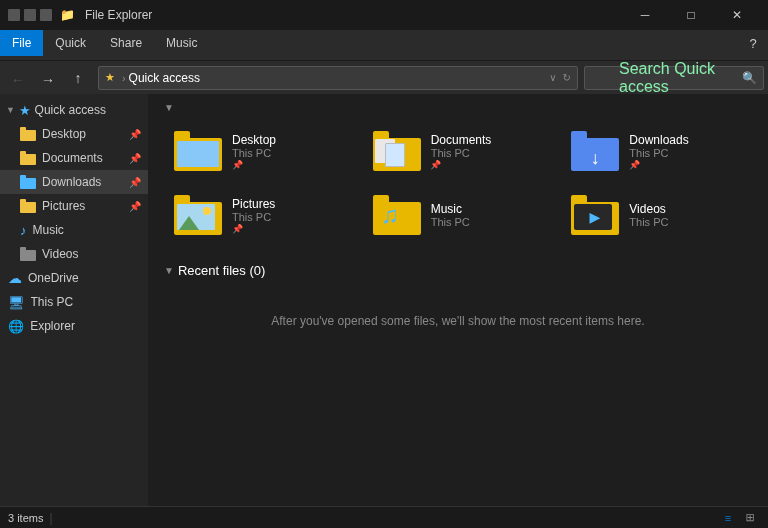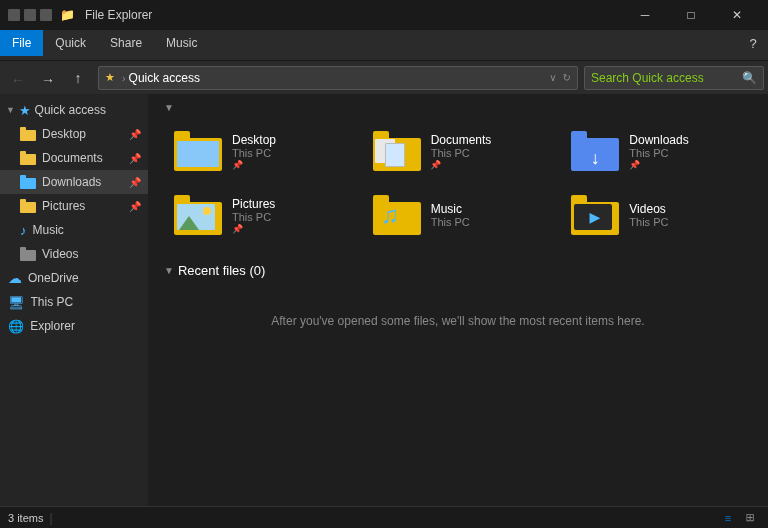--- a/index.html
+++ b/index.html
@@ -155,23 +155,24 @@
       height: 24px;
       background: #3a3a3a;
       border: 1px solid #555;
       border-radius: 2px;
       display: flex;
       align-items: center;
       padding: 0 6px;
       gap: 4px;
     }
     .search-text {
-      font-size: 12px;
-      color: #84cc16;
+      font-size: 16px;
+      color: #86efac;
       flex: 1;
+      margin-left: 28px;
     }
     .search-icon-char {
       color: #888;
       font-size: 12px;
     }
 
     
     .main {
       display: flex;
       flex: 1;

